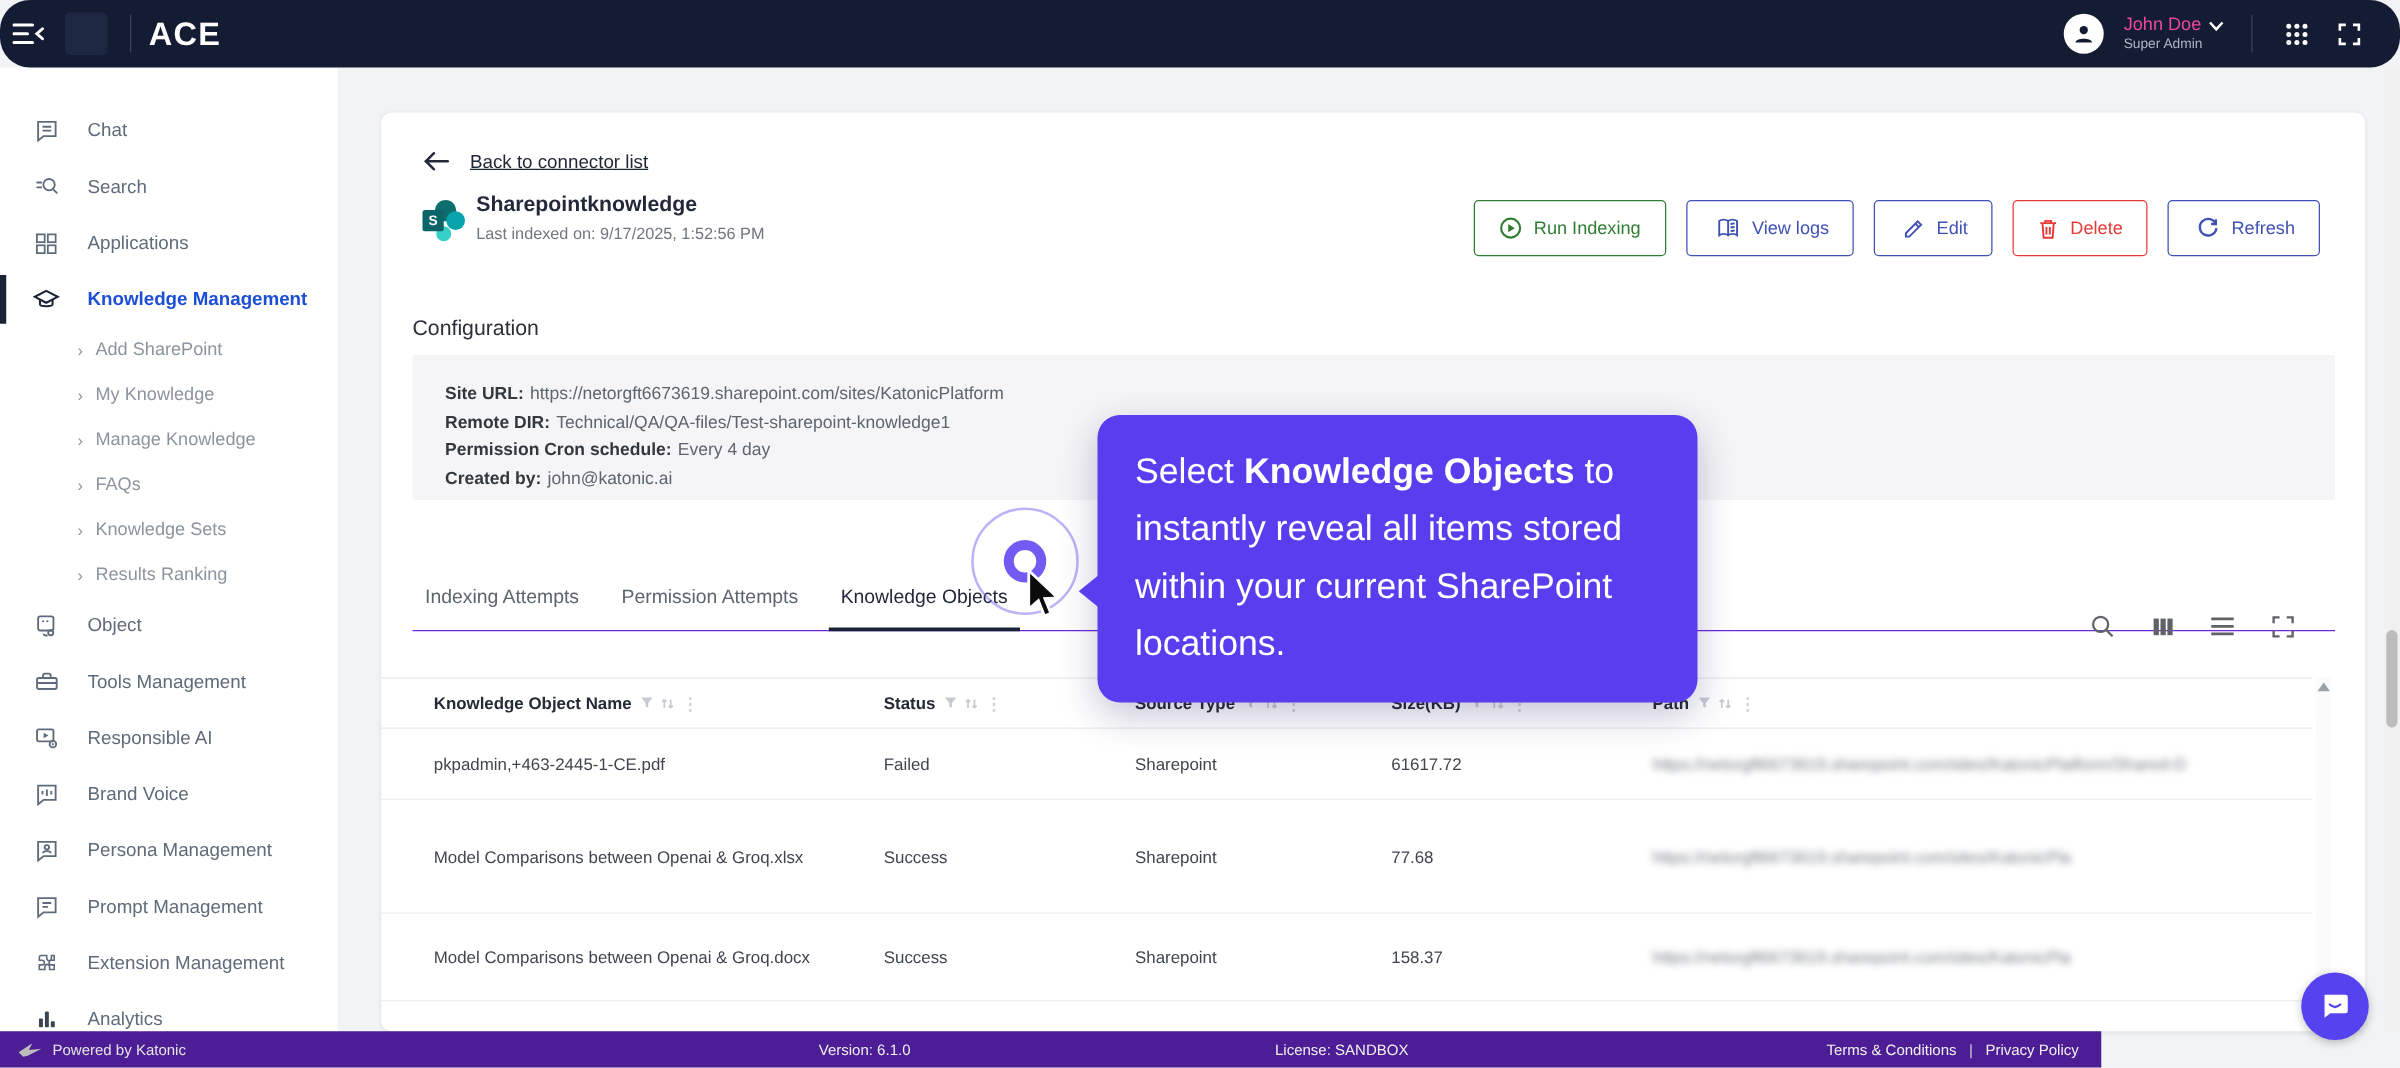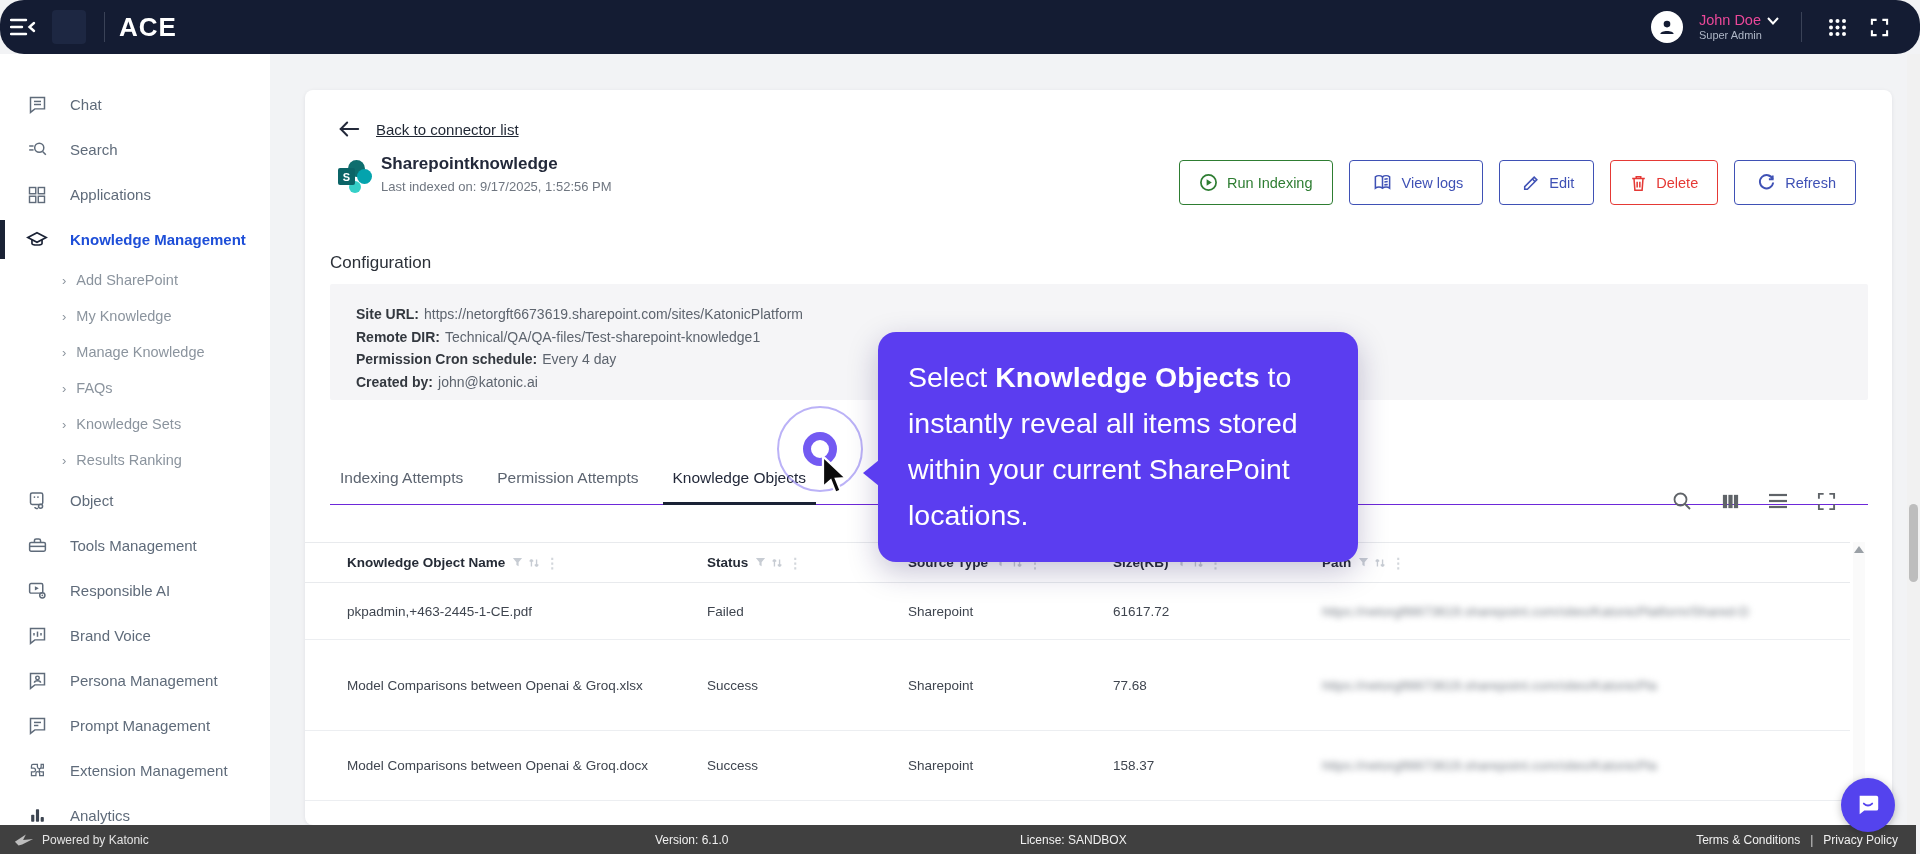--- a/index.html
+++ b/index.html
@@ -22,21 +22,21 @@
   
   .sidebar { position:absolute; top:54px; left:0; width:270px; height:771px; background:#fff; z-index:20; padding-top:28px; overflow:hidden; }
   .si { position:relative; height:45px; display:flex; align-items:center; gap:22px; padding-left:26px; cursor:pointer; color:#5f6b7a; font-size:15px; }
   .si .ic { width:22px; height:22px; flex:0 0 22px; display:flex; align-items:center; justify-content:center; }
   .si.active { color:#1d4ed8; font-weight:700; }
   .si.active::before { content:""; position:absolute; left:0; top:3px; width:5px; height:39px; background:#1a2235; }
   .ssi { height:36px; display:flex; align-items:center; gap:10px; padding-left:62px; cursor:pointer; color:#8b949e; font-size:14.5px; }
   .ssi .chev { font-size:13px; color:#8b949e; }
 
   
-  .footer { position:absolute; left:0; top:825px; width:1916px; height:29px; background:#404040; z-index:40; color:#f0f0f0; font-size:12px; display:flex; align-items:center; }
+  .footer { position:absolute; left:0; top:825px; width:1681px; height:29px; background:#4c1d95; z-index:40; color:#f0f0f0; font-size:12px; display:flex; align-items:center; }
   .f-powered { position:absolute; left:14px; display:flex; align-items:center; gap:8px; color:#e4e4e4; }
   .f-version { position:absolute; left:655px; }
   .f-license { position:absolute; left:1020px; }
   .f-links { position:absolute; right:18px; display:flex; align-items:center; gap:10px; }
   .f-links span { cursor:pointer; }
   .f-sep { color:#cfcfcf; }
 
   
   .main { position:absolute; left:270px; top:54px; width:1650px; height:771px; background:#f2f3f5; }
   .card { position:absolute; left:35px; top:36px; width:1587px; height:735px; background:#fff; border-radius:8px; box-shadow:0 1px 4px rgba(20,28,51,.08); }

